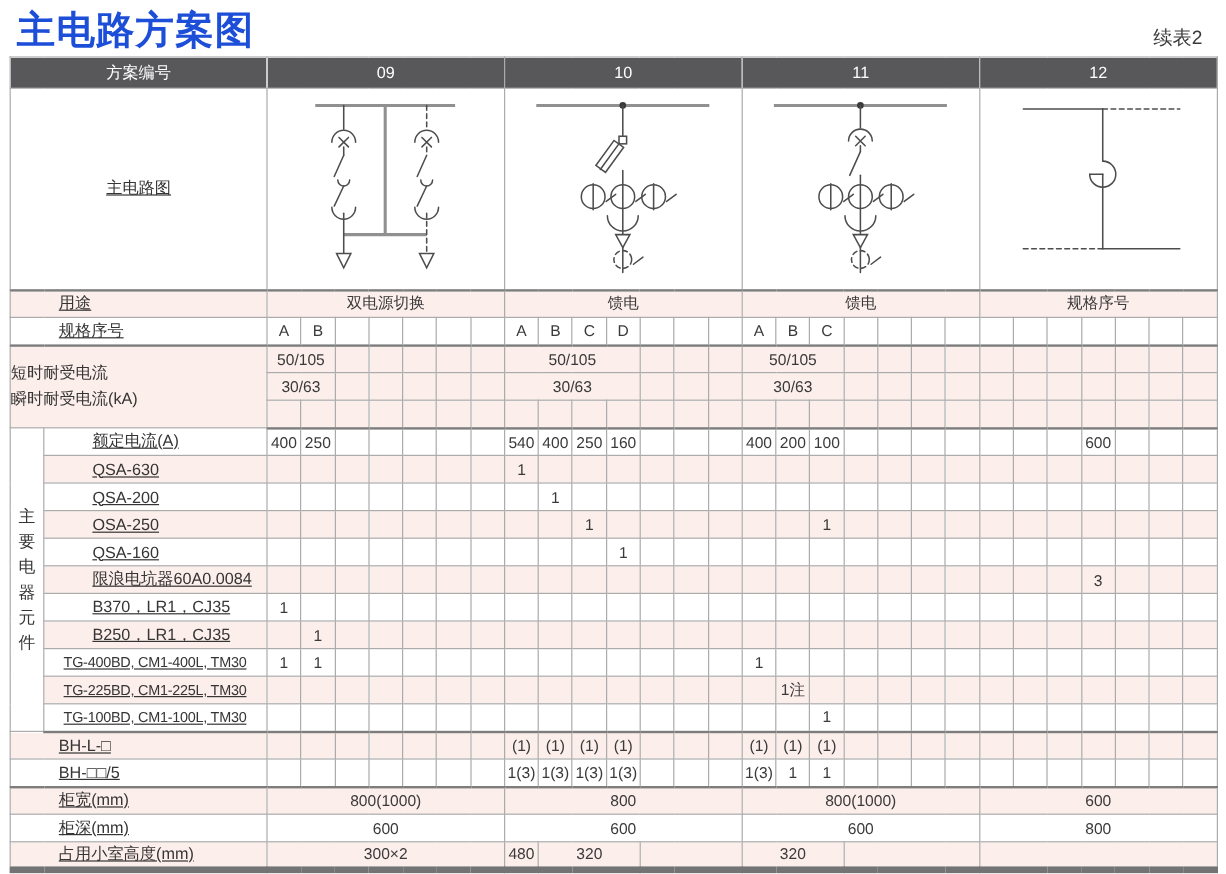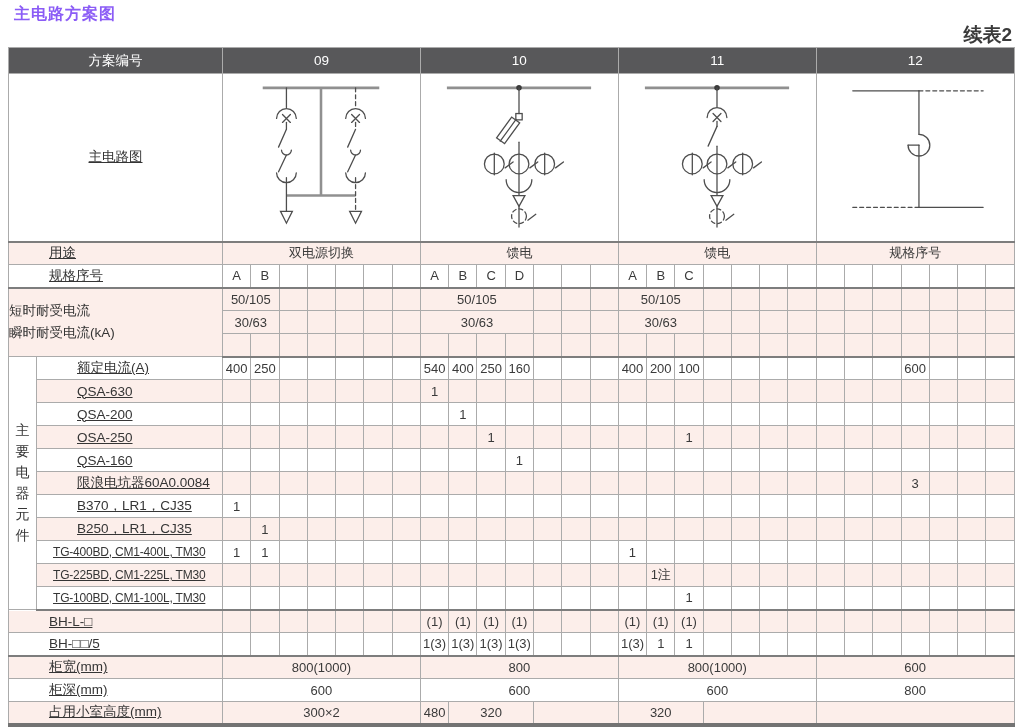--- a/index.html
+++ b/index.html
@@ -1,21 +1,21 @@
 <!DOCTYPE html>
 <html><head>
 <meta charset="utf-8">
 <style>
   html,body{margin:0;padding:0;background:#fff;}
   body{font-family:"Liberation Sans","DejaVu Sans",sans-serif;color:#333;}
   #page{position:relative;width:1022px;height:728px;background:#fff;overflow:hidden;}
-  #title{position:absolute;left:14px;top:4px;font-size:16px;font-weight:bold;color:#8b5cf6;letter-spacing:1px;}
-  #note{position:absolute;right:10px;top:22px;font-size:19px;color:#3a3a3a;font-weight:bold;}
+  #title{position:absolute;left:14px;top:4px;font-size:32px;font-weight:bold;color:#1d4ed8;letter-spacing:1px;}
+  #note{position:absolute;right:20px;top:22px;font-size:16px;color:#3a3a3a;}
   table.tbl{position:absolute;left:8px;top:47px;width:1006px;border-collapse:collapse;table-layout:fixed;
-    border-bottom:4px solid #737373;}
+    border-bottom:6px solid #737373;}
   .tbl th,.tbl td{border:1px solid #ababab;padding:0;font-weight:normal;overflow:hidden;}
   thead th{background:#58585a;color:#fff;font-size:13.5px;height:25px;border:1px solid #58585a;}
   thead th + th{border-left:1px solid #ffffff;}
   tr.hb > td{border-bottom:2px solid #7d7d7d;}
   td.label{font-size:13.5px;text-align:left;padding-left:40px;white-space:nowrap;color:#353535;text-decoration:underline;}
   td.label.sm{font-size:12px;padding-left:16px;letter-spacing:-0.2px;}
   td.label.ctr{padding-left:0;text-align:center;}
   td.glabel{font-size:13.5px;text-align:left;line-height:22px;color:#353535;}
   td.val{font-size:13px;text-align:center;color:#3a3a3a;white-space:nowrap;}
   td.strip{background:#fff;text-align:center;vertical-align:middle;font-size:14px;color:#353535;}

